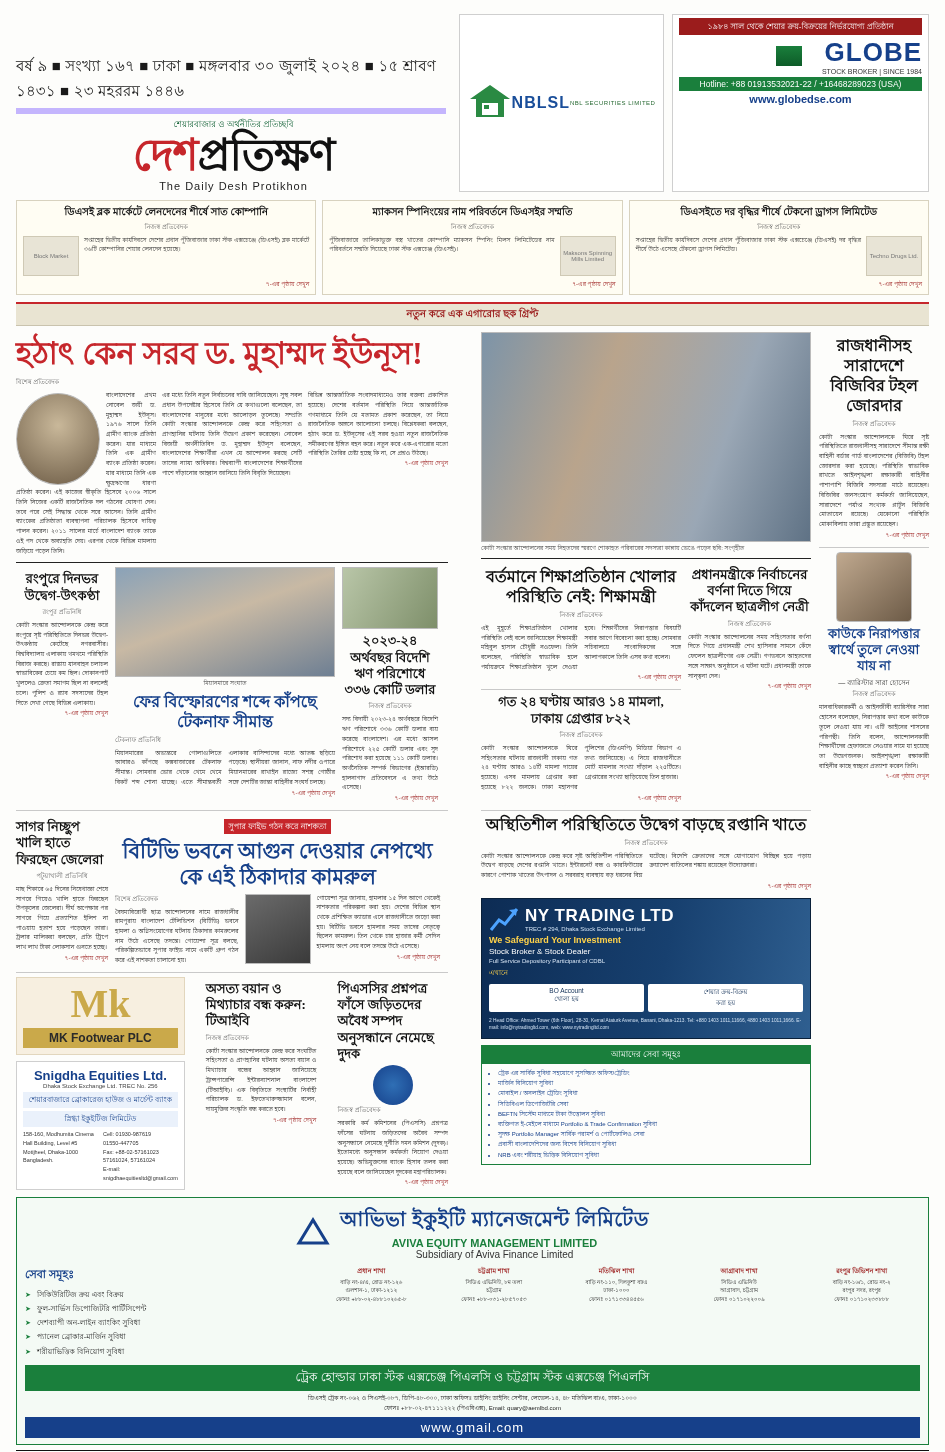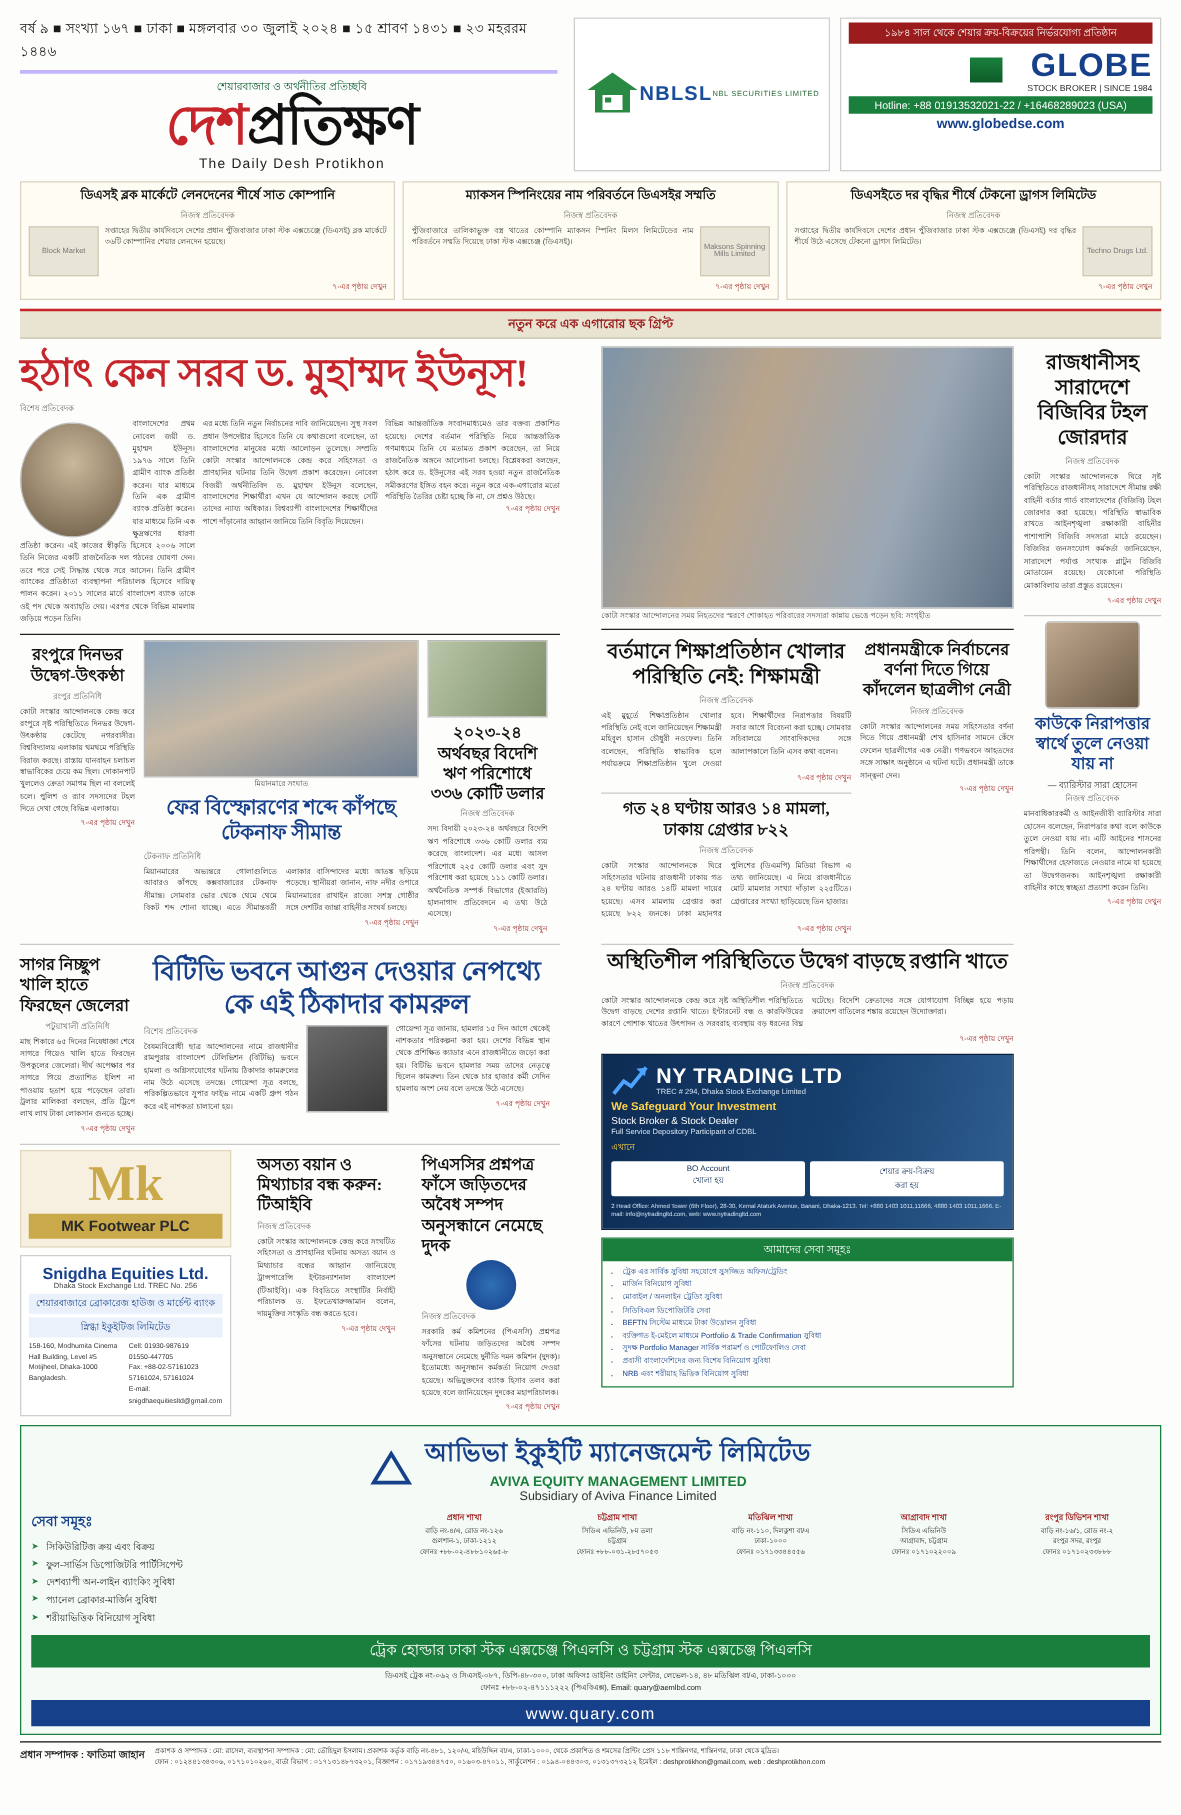--- a/index.html
+++ b/index.html
@@ -14,24 +14,25 @@
   }
   .page {
     width: 945px; height: 1452px;
     padding: 14px 16px 6px 16px;
     position: relative;
     background: #fdfdfb;
   }
   
   .topline {
     display:flex; justify-content:center; align-items:center;
-    font-size: 11px; letter-spacing:.2px; color:#1a1a1a;
-    border-bottom: 3px solid #c4b5fd;
+    font-size: 15px; letter-spacing:.2px; color:#1a1a1a;
+    border-bottom: 6px solid #c4b5fd;
     padding-bottom: 4px; margin-bottom: 4px;
     width: 430px;
+    margin-top: 40px;
   }
   .masthead-row { display:flex; gap:8px; align-items:stretch; }
   .masthead-left { width: 435px; }
   .mast-sub { text-align:center; font-size:8.5px; color:#0a5c2f; margin-bottom:2px;}
   .mast-title {
     text-align:center;
     font-size: 44px; font-weight: 700; line-height: 1;
     color:#111; letter-spacing:-1px;
     font-family: "Liberation Serif", serif;
   }
@@ -283,20 +284,21 @@
       <div class="rule thin"></div>
 
       <div style="display:flex; gap:7px;">
         <div style="width:92px">
           <h2 class="hl sm" style="text-align:left">সাগর নিচ্ছুপ খালি হাতে ফিরছেন জেলেরা</h2>
           <div class="byline-s" style="text-align:center">পটুয়াখালী প্রতিনিধি</div>
           <div class="txt">মাছ শিকারে ৬৫ দিনের নিষেধাজ্ঞা শেষে সাগরে গিয়েও খালি হাতে ফিরছেন উপকূলের জেলেরা। দীর্ঘ অপেক্ষার পর সাগরে গিয়ে প্রত্যাশিত ইলিশ না পাওয়ায় হতাশ হয়ে পড়েছেন তারা। ট্রলার মালিকরা বলছেন, প্রতি ট্রিপে লাখ লাখ টাকা লোকসান গুনতে হচ্ছে।</div>
           <div class="more">৭-এর পৃষ্ঠায় দেখুন</div>
         </div>
         <div style="width:325px">
+          <div style="text-align:center"><span class="kicker">সুপার ফাইভ গঠন করে নাশকতা</span></div>
           <h2 class="hl xl" style="text-align:center;color:#16408a">বিটিভি ভবনে আগুন দেওয়ার নেপথ্যে কে এই ঠিকাদার কামরুল</h2>
           <div style="display:flex;gap:6px;margin-top:3px;">
             <div style="flex:1">
               <div class="byline-s">বিশেষ প্রতিবেদক</div>
               <div class="txt">বৈষম্যবিরোধী ছাত্র আন্দোলনের নামে রাজধানীর রামপুরায় বাংলাদেশ টেলিভিশন (বিটিভি) ভবনে হামলা ও অগ্নিসংযোগের ঘটনায় ঠিকাদার কামরুলের নাম উঠে এসেছে তদন্তে। গোয়েন্দা সূত্র বলছে, পরিকল্পিতভাবে সুপার ফাইভ নামে একটি গ্রুপ গঠন করে এই নাশকতা চালানো হয়।</div>
             </div>
             <div style="width:66px;flex:0 0 auto">
               <div class="photo" style="height:70px;background:linear-gradient(150deg,#6b6b6b,#3a3a3a)"></div>
             </div>
             <div style="flex:1">
@@ -497,21 +499,21 @@
           <b>রংপুর ডিভিশন শাখা</b>
           <p style="white-space:pre-line">বাড়ি নং-১৬/১, রোড নং-২
 রংপুর সদর, রংপুর
 ফোনঃ ০১৭১০২৩৩৮৮৮</p>
         </div>
       </div>
     </div>
     <div class="strip">ট্রেক হোল্ডার ঢাকা স্টক এক্সচেঞ্জ পিএলসি ও চট্টগ্রাম স্টক এক্সচেঞ্জ পিএলসি</div>
     <div class="addr2" style="white-space:pre-line">ডিএসই ট্রেক নং-০৬২ ও সিএসই-০৮৭, ডিপি-৪৮-৩০০, ঢাকা অফিসঃ ডাইনিং ডাইনিং সেন্টার, লেভেল-১৪, ৪৮ মতিঝিল বা/এ, ঢাকা-১০০০
 ফোনঃ +৮৮-০২-৪৭১১১২২২ (পিএবিএক্স),  Email: quary@aemlbd.com</div>
-    <div class="web">www.quary.com</div>
+    <div class="web">www.gmail.com</div>
   </div>
 
   <div class="footer">
     <span class="ed">প্রধান সম্পাদক : ফাতিমা জাহান</span>
     <div>প্রকাশক ও সম্পাদক : মো: রাসেল, ব্যবস্থাপনা সম্পাদক : মো: তৌহিদুল ইসলাম। প্রকাশক কর্তৃক বাড়ি নং-৪৮১, ১২০/এ, মহিউদ্দিন বা/এ, ঢাকা-১০০০, থেকে প্রকাশিত ও শমসের প্রিন্টিং প্রেস ১১৮ শান্তিনগর, শান্তিনগর, ঢাকা থেকে মুদ্রিত।</div>
     <div>ফোন : ০১২৪৪১৩৪৩০৬, ০১৭১০১০২৬০, বার্তা বিভাগ : ০১৭১৩১৪৮৭৩২০১, বিজ্ঞাপন : ০১৭১৯৩৪৪৭৫০, ০১৬০৩-৪৭০১১, সার্কুলেশন : ০১৯৪-০৪৪৩০৩, ০১৩১৩৭৩২১২ ইমেইল : deshprotikhon@gmail.com, web : deshprotikhon.com</div>
   </div>
 
 </div>
 

